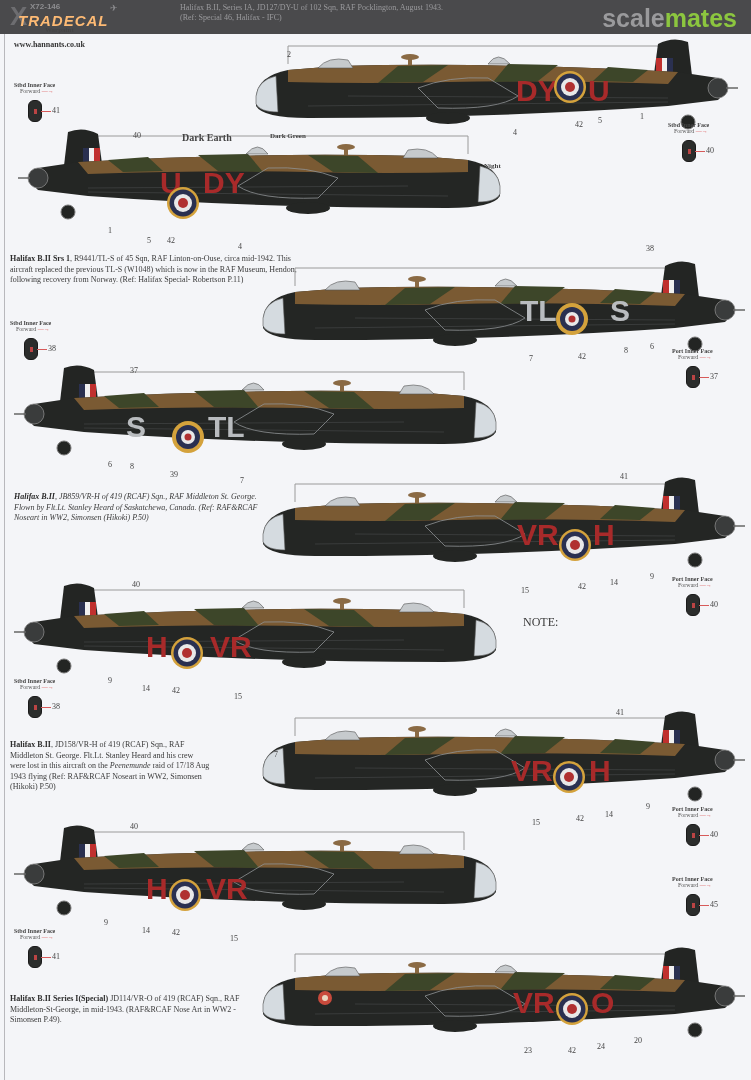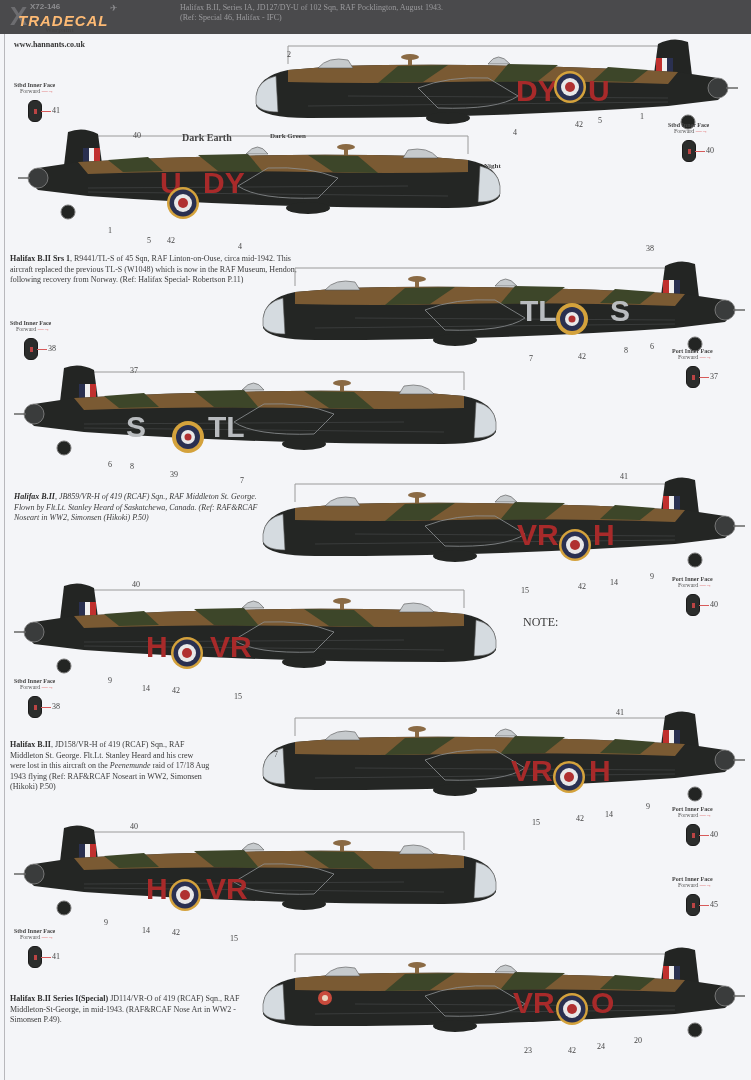--- a/index.html
+++ b/index.html
@@ -86,20 +86,23 @@
   <div class="brand">
     <span class="brand-x">X</span>
     <span class="brand-code">X72-146</span>
     <span class="plane-glyph">✈</span>
     <span class="brand-name">TRADECAL</span>
   </div>
   <div class="header-title">
     <div>Halifax B.II, Series IA, JD127/DY-U of 102 Sqn, RAF Pocklington, August 1943.</div>
     <div>(Ref: Special 46, Halifax - IFC)</div>
   </div>
+  <div class="scalemates">
+    <span class="s1">scale</span><span class="s2">mates</span>
+  </div>
 </div>
 <div class="website-label">Warpaint</div>
 <div class="website-url">www.hannants.co.uk</div>
 
 <svg width="0" height="0" style="position:absolute">
   <defs>
 
     <symbol id="halifax-left" viewBox="0 0 490 100">
 
       <polyline points="40,28 40,10 410,10 418,28" fill="none" stroke="#9a9a9a" stroke-width="1"></polyline>

